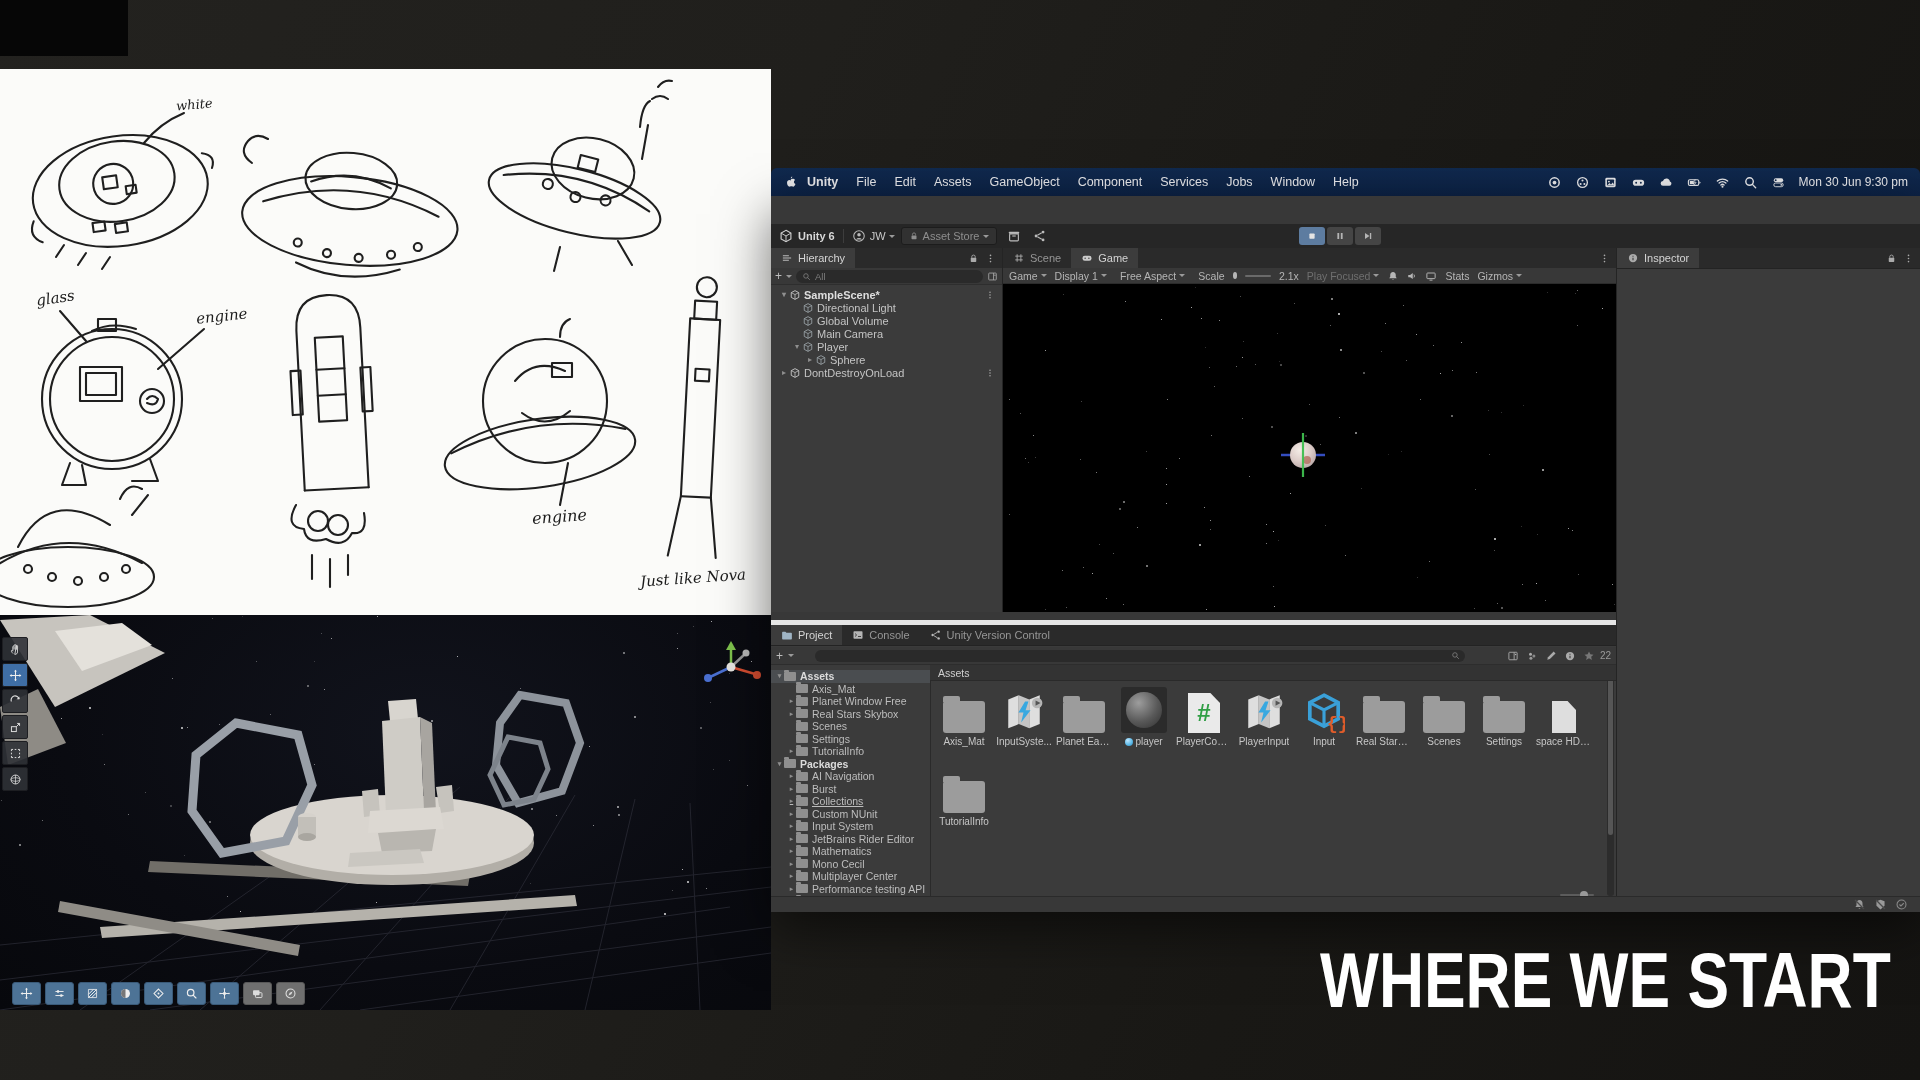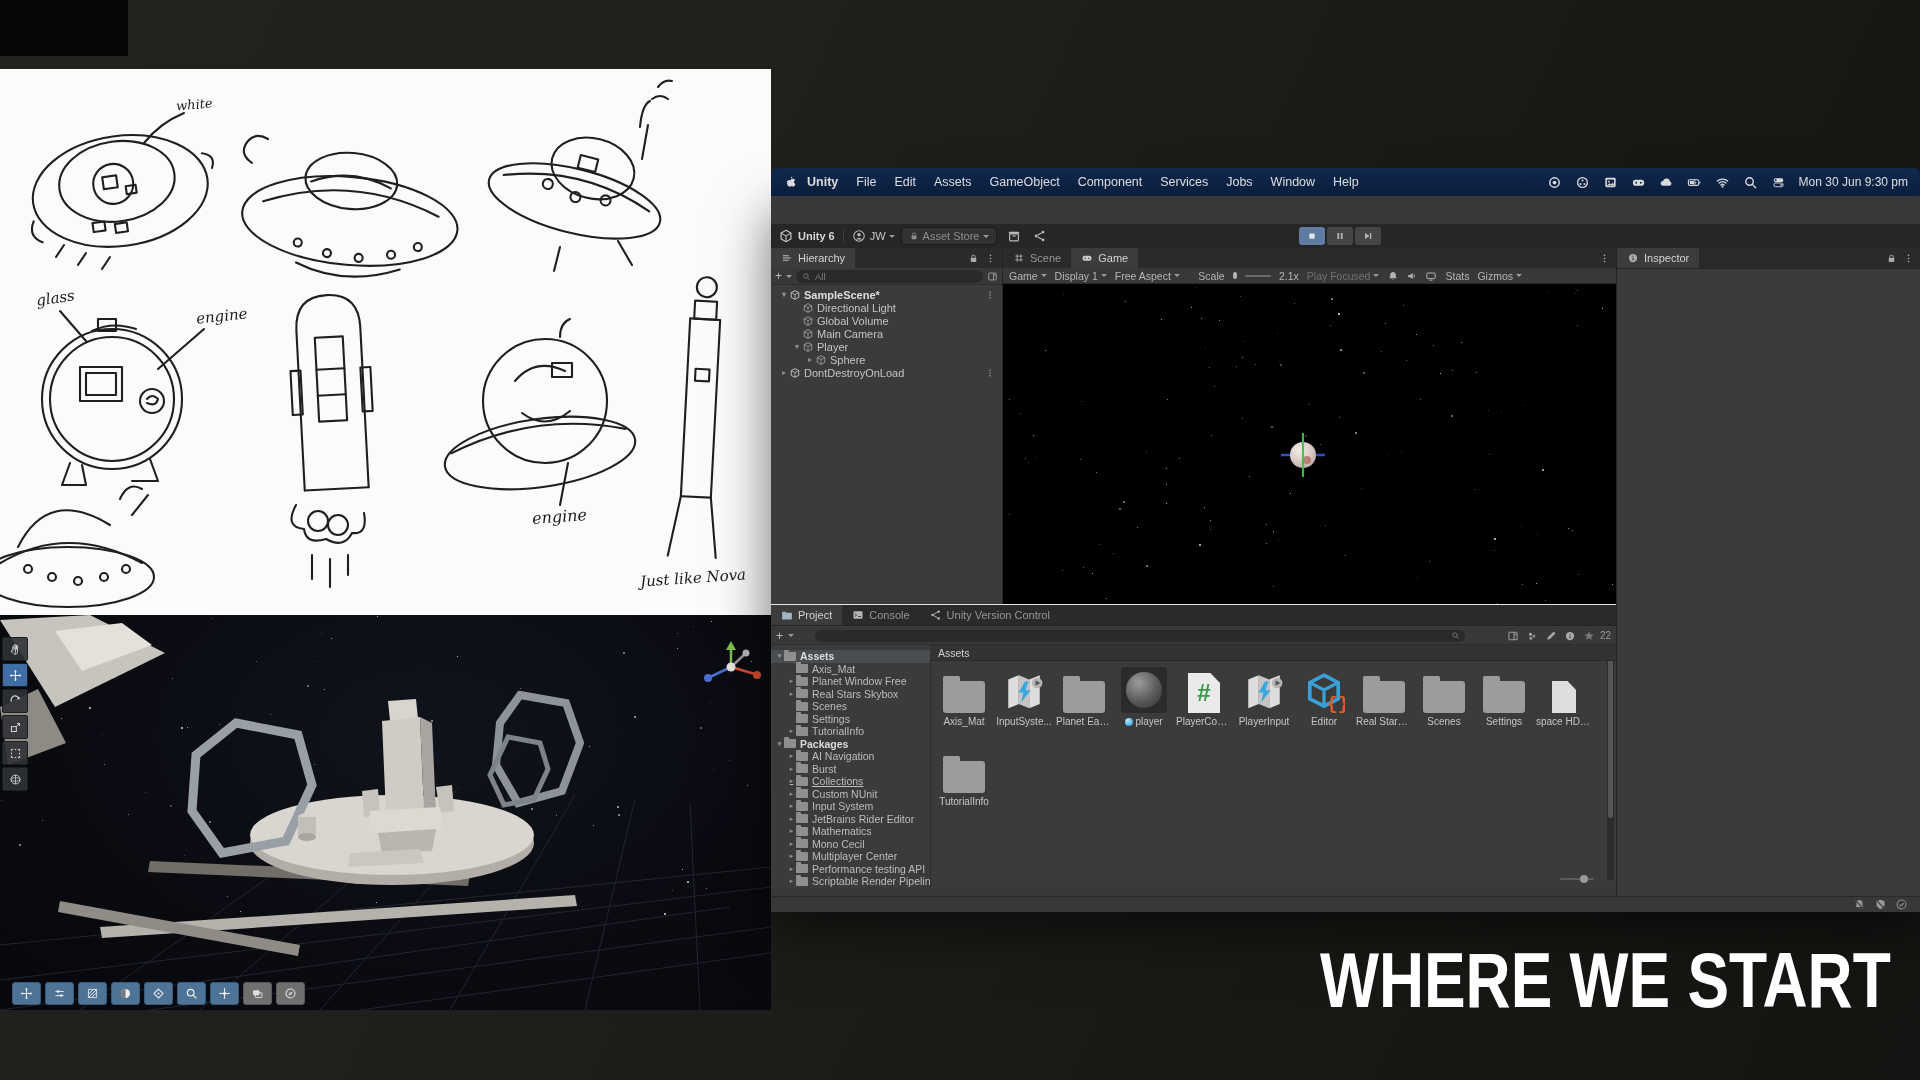--- a/index.html
+++ b/index.html
@@ -76,21 +76,21 @@
   .gc{display:inline-flex;align-items:center;gap:3px;white-space:nowrap}
   .dim{color:#6f6f6f}
   .slid{width:38px;height:2px;background:#6a6a6a;border-radius:1px;position:relative}
   .knob{width:7px;height:7px;border-radius:50%;background:#b5b5b5}
   #gameViewport{position:absolute;left:0;top:36px;width:613px;height:328px;background:#000;overflow:hidden}
 
   
   #inspector{left:845px;top:52px;width:304px;height:648px;border-left:1px solid #242424}
 
   
-  #project{left:0;top:408px;width:845px;height:284px;border-top:1px solid #e5e5e5}
+  #project{left:0;top:424px;width:845px;height:284px;border-top:5px solid #e5e5e5}
   #projToolbar{position:absolute;left:0;top:22px;right:0;height:18px;background:#383838;border-bottom:1px solid #2d2d2d;display:flex;align-items:center;padding:0 5px;gap:5px;box-sizing:border-box}
   #projSearch{flex:1;max-width:640px;height:12px;background:#2a2a2a;border-radius:6px;margin-left:16px;display:flex;align-items:center;justify-content:flex-end;padding:0 5px}
   #projIcons{margin-left:auto;display:flex;align-items:center;gap:7px}
   #projIcons .icon{width:12px;height:12px}
   #projCount{font-size:10px;color:#9a9a9a}
   #projTree{position:absolute;left:0;top:40px;width:159px;bottom:0;overflow:hidden;border-right:1px solid #2a2a2a;padding-top:5px}
   .trow{display:flex;align-items:center;height:12.5px;font-size:10.5px;color:#bdbdbd;white-space:nowrap}
   .trow .fold{flex:0 0 9px;font-size:7px}
   .trow.sel{background:#4a4d50}
   .trow.bold{color:#dcdcdc;font-weight:bold}
@@ -801,21 +801,21 @@
       </div>
     <div id="gameCtrls">
       <span class="gc">
           <span>Game</span>
           <span class="caret"></span>
         </span>
       <span class="gc">
           <span>Display 1</span>
           <span class="caret"></span>
         </span>
-      <span class="gc" style="width:112px;justify-content:flex-start">
+      <span class="gc" style="width:112px;justify-content:center">
           <span>Free Aspect</span>
           <span class="caret"></span>
         </span>
       <span class="gc">
           <span>Scale</span>
         </span>
       <span class="knob"></span>
       <span class="slid"></span>
       <span class="gc">
           <span>2.1x</span>
@@ -1267,21 +1267,21 @@
         </div>
         <div class="cell">
           <div class="iconbox">
             <svg width="42" height="42" viewBox="0 0 16 16">
               <path d="M8 1.6l5.4 2.8v6.2L8 13.4 2.6 10.6V4.4z" fill="none" stroke="#3aa0d8" stroke-width="1.4"></path>
               <path d="M2.6 4.4L8 7.2l5.4-2.8M8 7.2v6.2" fill="none" stroke="#3aa0d8" stroke-width="1.2"></path>
               <text x="9" y="14.5" font-size="7" font-weight="bold" fill="#e05c2a" font-family="Liberation Mono, monospace">{}</text>
             </svg>
           </div>
           <div class="clabel">
-            <span style="overflow: hidden; text-overflow: ellipsis;">Editor</span>
+            <span style="overflow: hidden; text-overflow: ellipsis;">Input</span>
           </div>
         </div>
         <div class="cell">
           <div class="iconbox">
             <div class="big-folder"></div>
           </div>
           <div class="clabel">
             <span style="overflow: hidden; text-overflow: ellipsis;">Real Stars ...</span>
           </div>
         </div>

